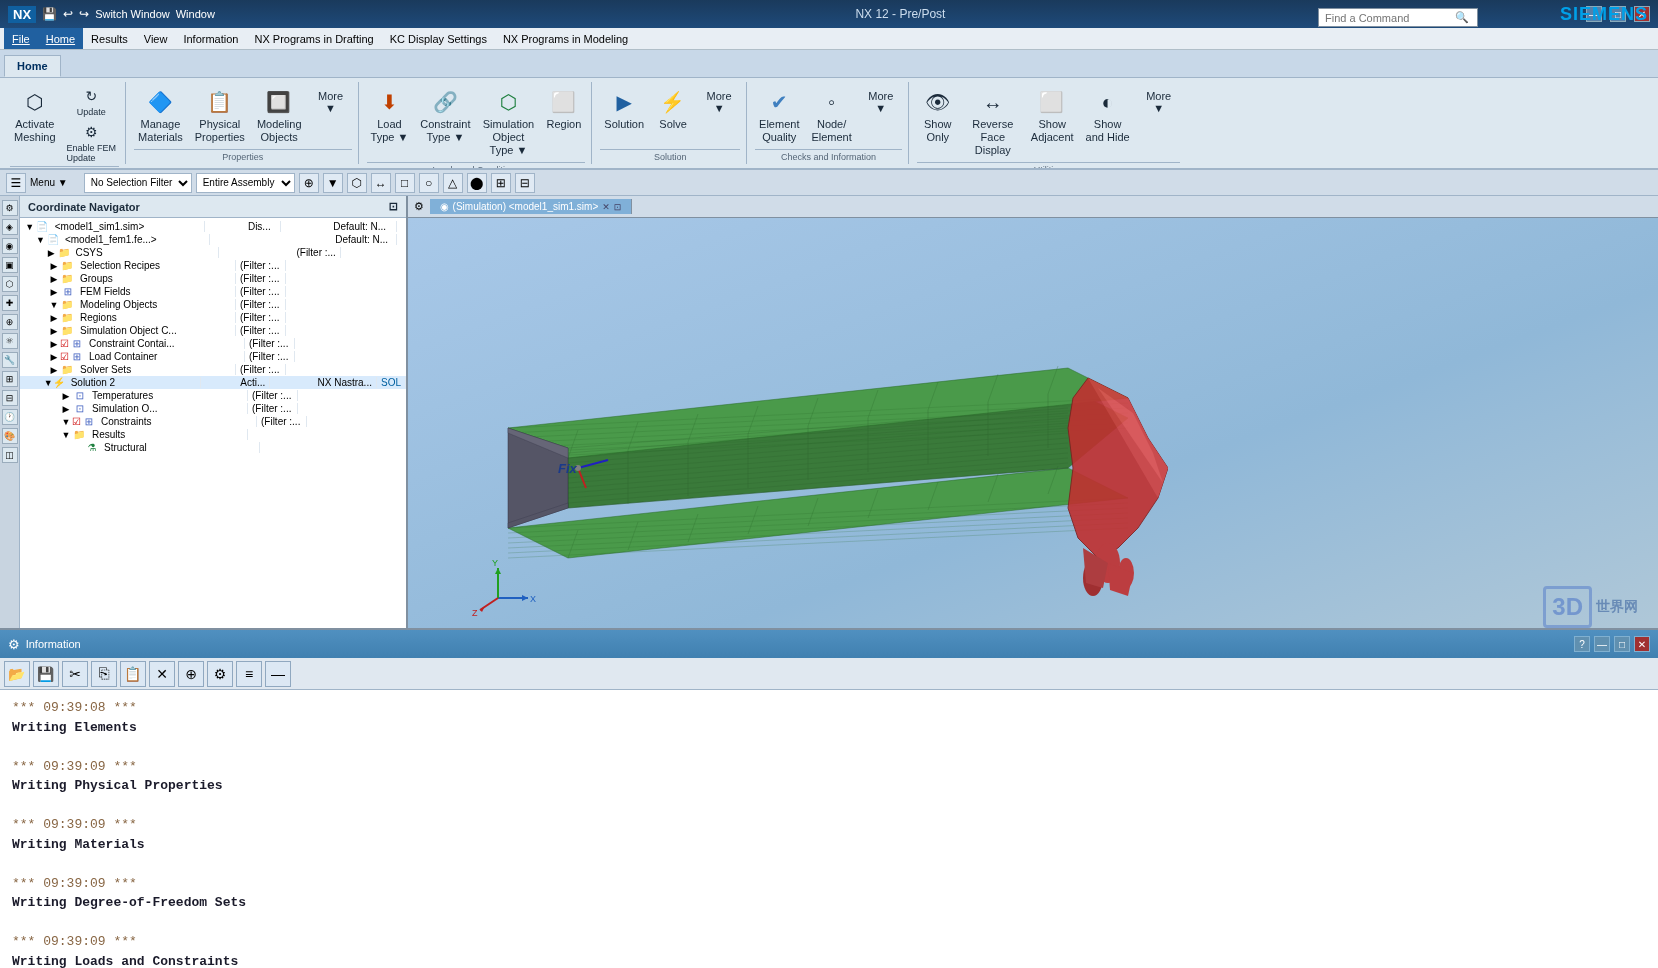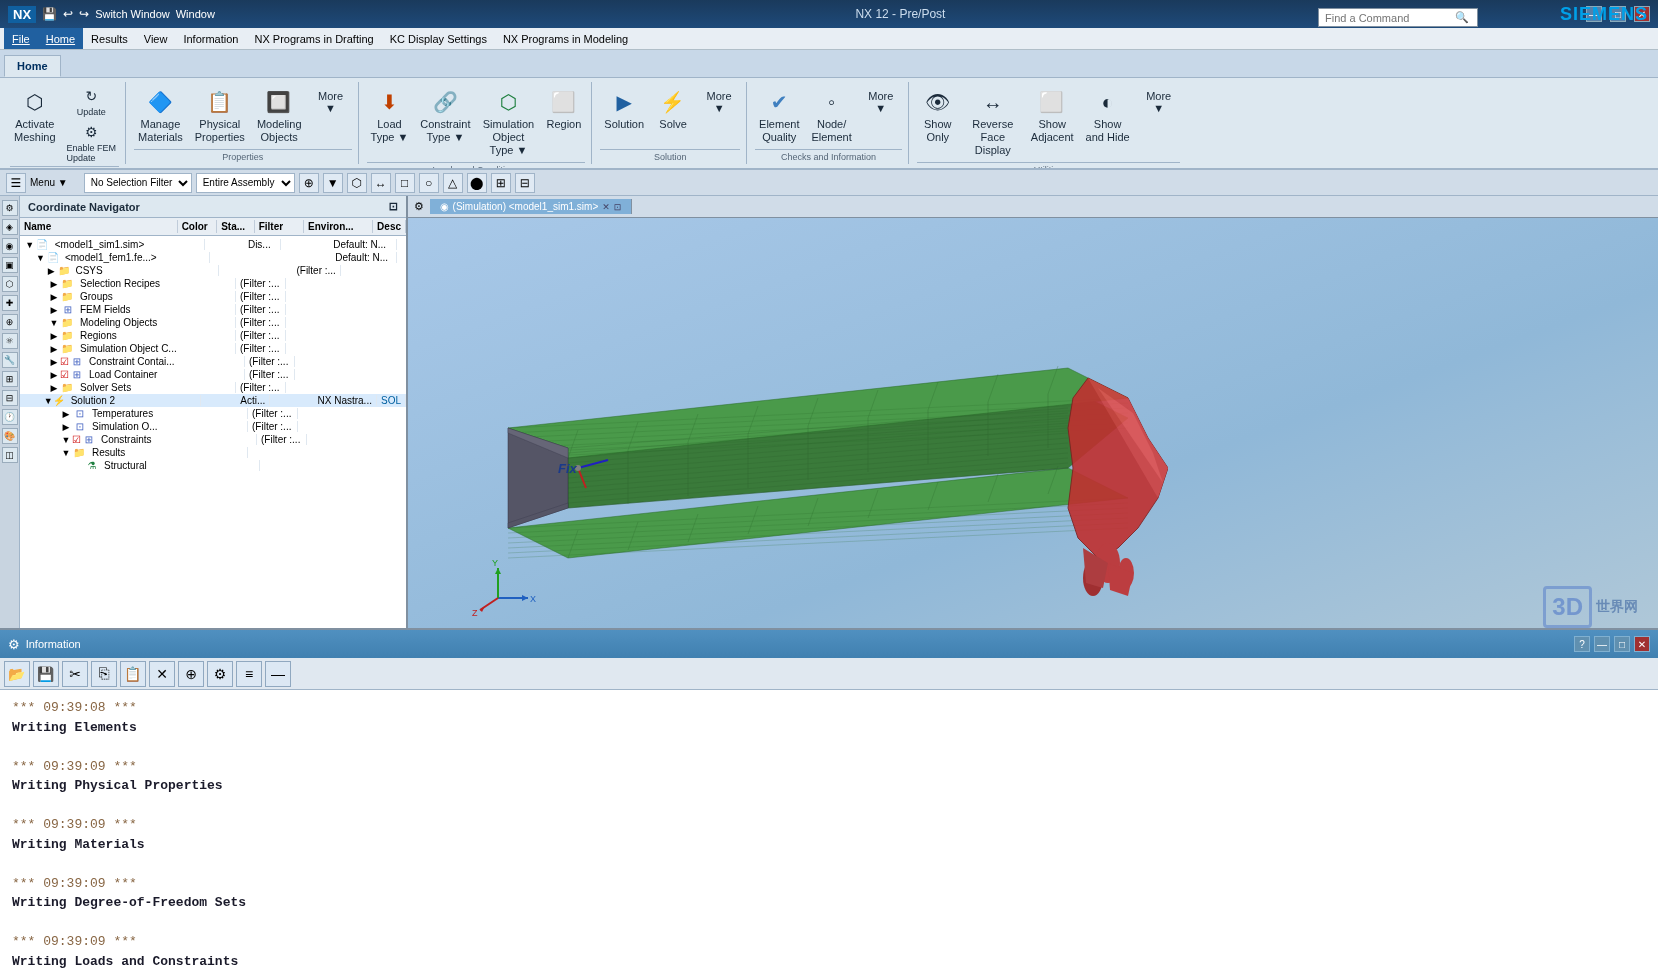--- a/index.html
+++ b/index.html
@@ -650,28 +650,20 @@
     <div class="lt-btn">🎨</div>
     <div class="lt-btn">◫</div>
   </div>
 
   <div id="navigator">
     <div id="nav-header">
       <span>Coordinate Navigator</span>
       <span>⊡</span>
     </div>
 
-    <div class="nav-col-header">
-      <div class="nav-col col-name">Name</div>
-      <div class="nav-col col-color">Color</div>
-      <div class="nav-col col-sta">Sta...</div>
-      <div class="nav-col col-filter">Filter</div>
-      <div class="nav-col col-env">Environ...</div>
-      <div class="nav-col col-desc">Desc</div>
-    </div>
 
     <div id="nav-tree">
 
       <div class="tree-item">
         <span class="tree-indent" style="width:4px;"></span>
         <span class="tree-expand">▼</span>
         <span class="tree-icon" style="color:#2060a0;">📄</span>
         <span class="tree-cell col-name">&lt;model1_sim1.sim&gt;</span>
         <span class="tree-cell col-color"></span>
         <span class="tree-cell col-sta">Dis...</span>

